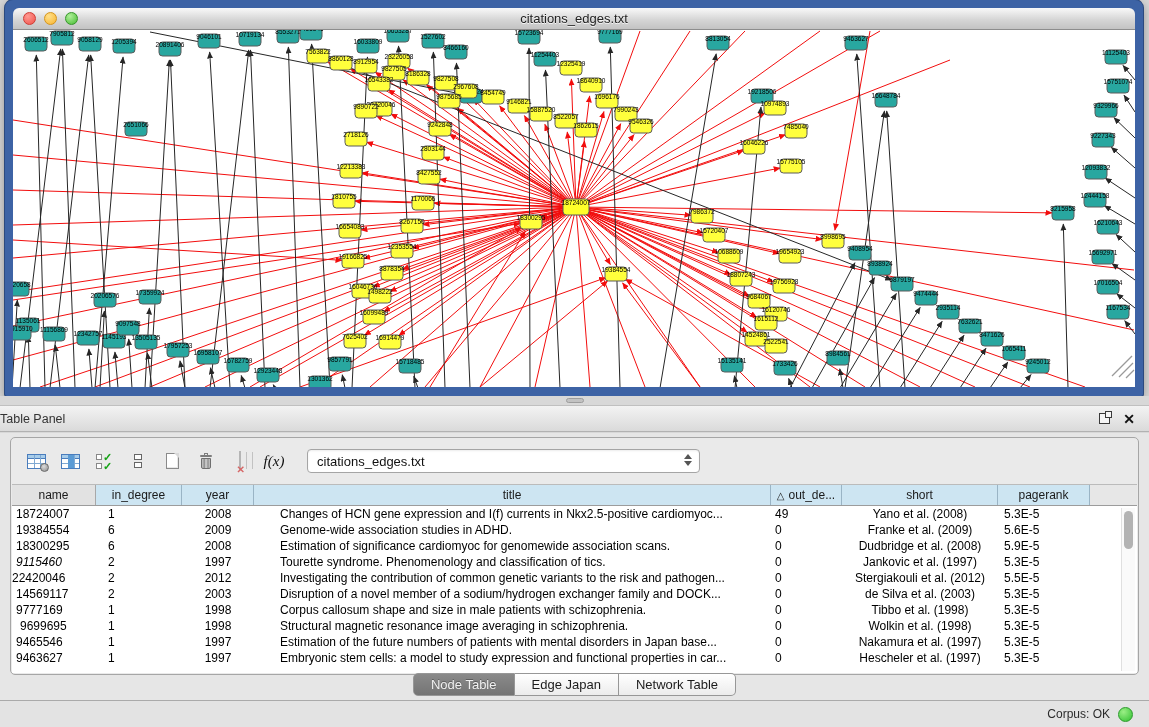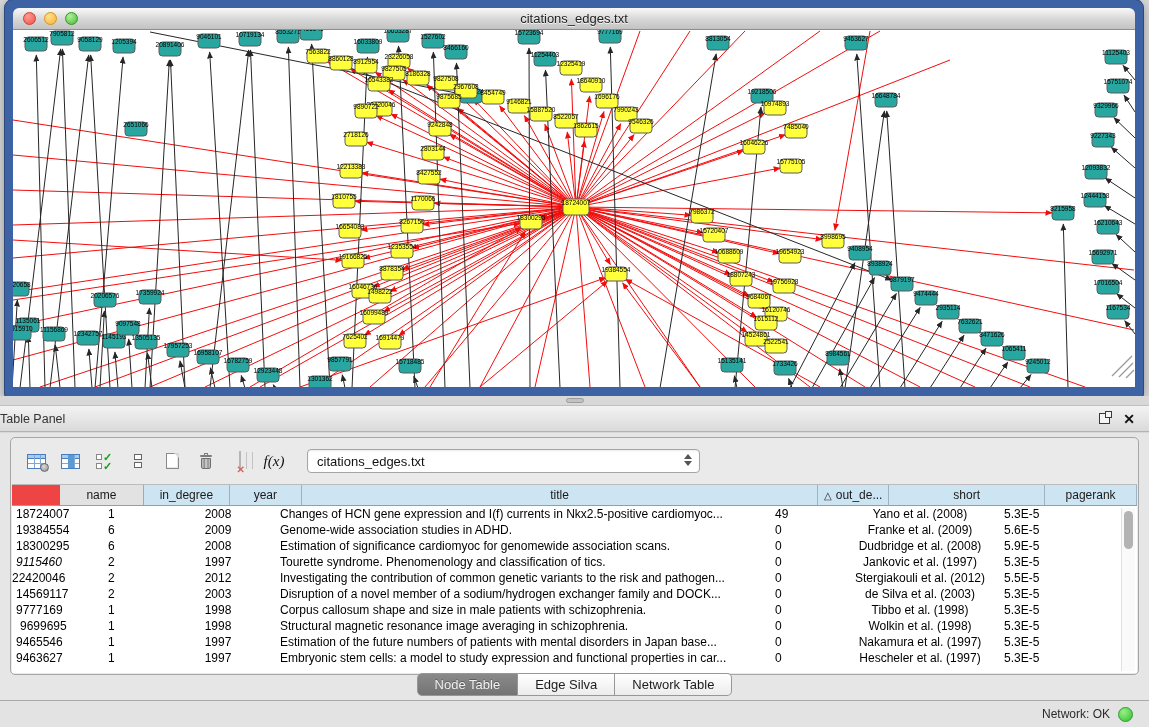--- a/index.html
+++ b/index.html
@@ -79,21 +79,21 @@
     border-radius:4px; display:flex; align-items:center; padding-left:9px; position:relative;
     box-shadow:inset 0 1px 2px rgba(0,0,0,.08); }
   #combo-value { font-size:13px; color:#111; }
   .combo-arrows { position:absolute; right:7px; top:4px; display:flex; flex-direction:column; gap:2px; }
   .combo-arrows i { width:0; height:0; border-left:4px solid transparent; border-right:4px solid transparent; display:block; }
   .combo-arrows .up { border-bottom:5px solid #555; }
   .combo-arrows .down { border-top:5px solid #555; }
 
   
   #table-area { position:absolute; left:1px; right:1px; top:46px; bottom:1px; background:#fff; }
-  #table-header { display:flex; height:22px; background:#ef4444; border-top:1px solid #bbb; border-bottom:1px solid #9c9c9c;padding-left:48px; }
+  #table-header { display:flex; height:22px; background:#ef4444; border-top:1px solid #bbb; border-bottom:1px solid #9c9c9c; }
   .hcell { height:100%; display:flex; align-items:center; justify-content:center; font-size:12px; color:#1a1a1a;
     background:#cde5f2; border-right:1px solid #9ab4c5; overflow:hidden; white-space:nowrap; }
   .hcell.gray { background:#e2e2e2; border-right:1px solid #a8a8a8; }
   .hcell .sort-glyph { font-size:10px; margin-right:4px; color:#222; }
   #header-filler { flex:1; background:#e7e7e7; }
   #table-rows { position:relative; }
   .trow { display:flex; height:16px; align-items:center; }
   .tcell { font-size:12px; color:#000; white-space:nowrap; overflow:hidden; height:16px; line-height:16px; }
   .al { text-align:left; } .ac { text-align:center; }
 
@@ -761,23 +761,23 @@
           </div>
         <div id="vscroll">
           <div id="vscroll-thumb"></div>
         </div>
       </div>
 
     </div>
 
     <div id="table-tabs">
         <div class="seg active">Node Table</div>
-        <div class="seg">Edge Silva</div>
+        <div class="seg">Edge Japan</div>
         <div class="seg">Network Table</div>
       </div>
   </div>
 
   <div id="status-bar">
-    <span id="memory-label">Network: OK</span>
+    <span id="memory-label">Corpus: OK</span>
     <span id="memory-dot"></span>
   </div>
 
 </div>
 
 </body></html>

